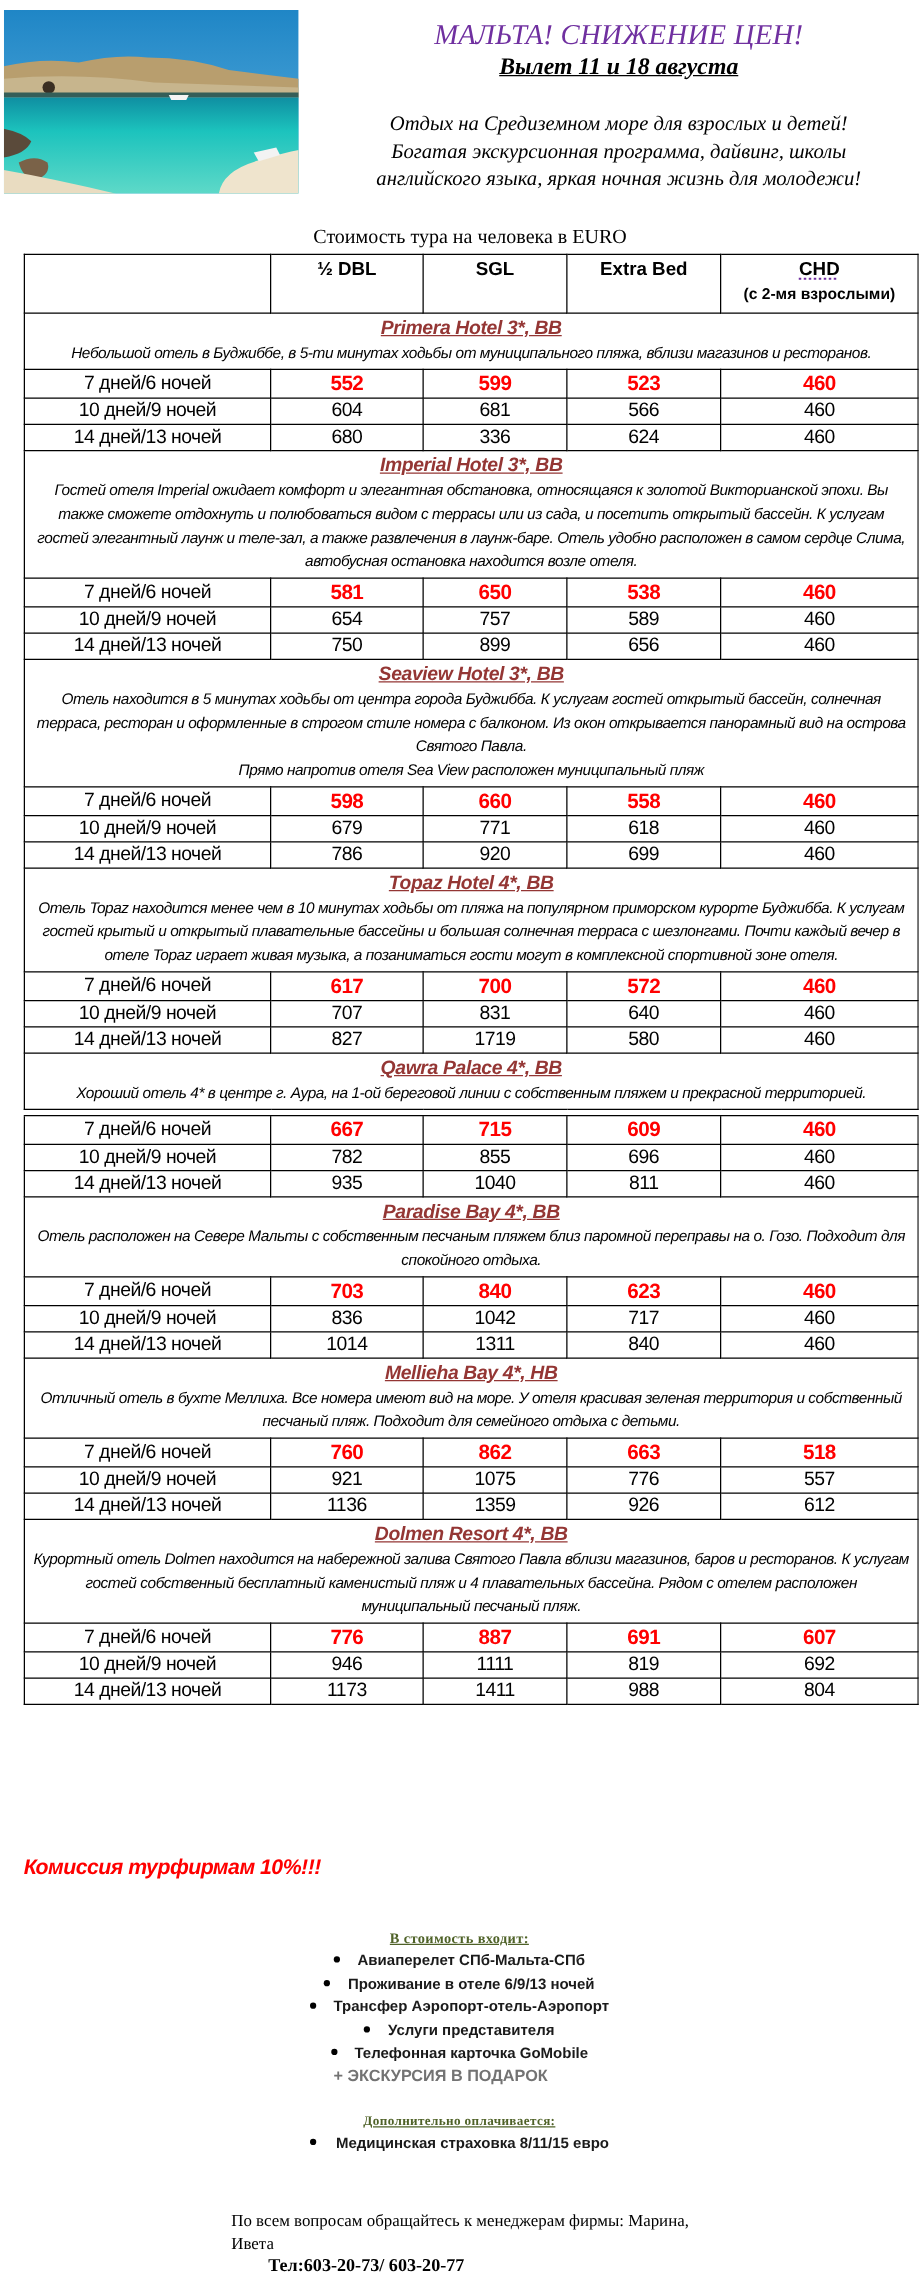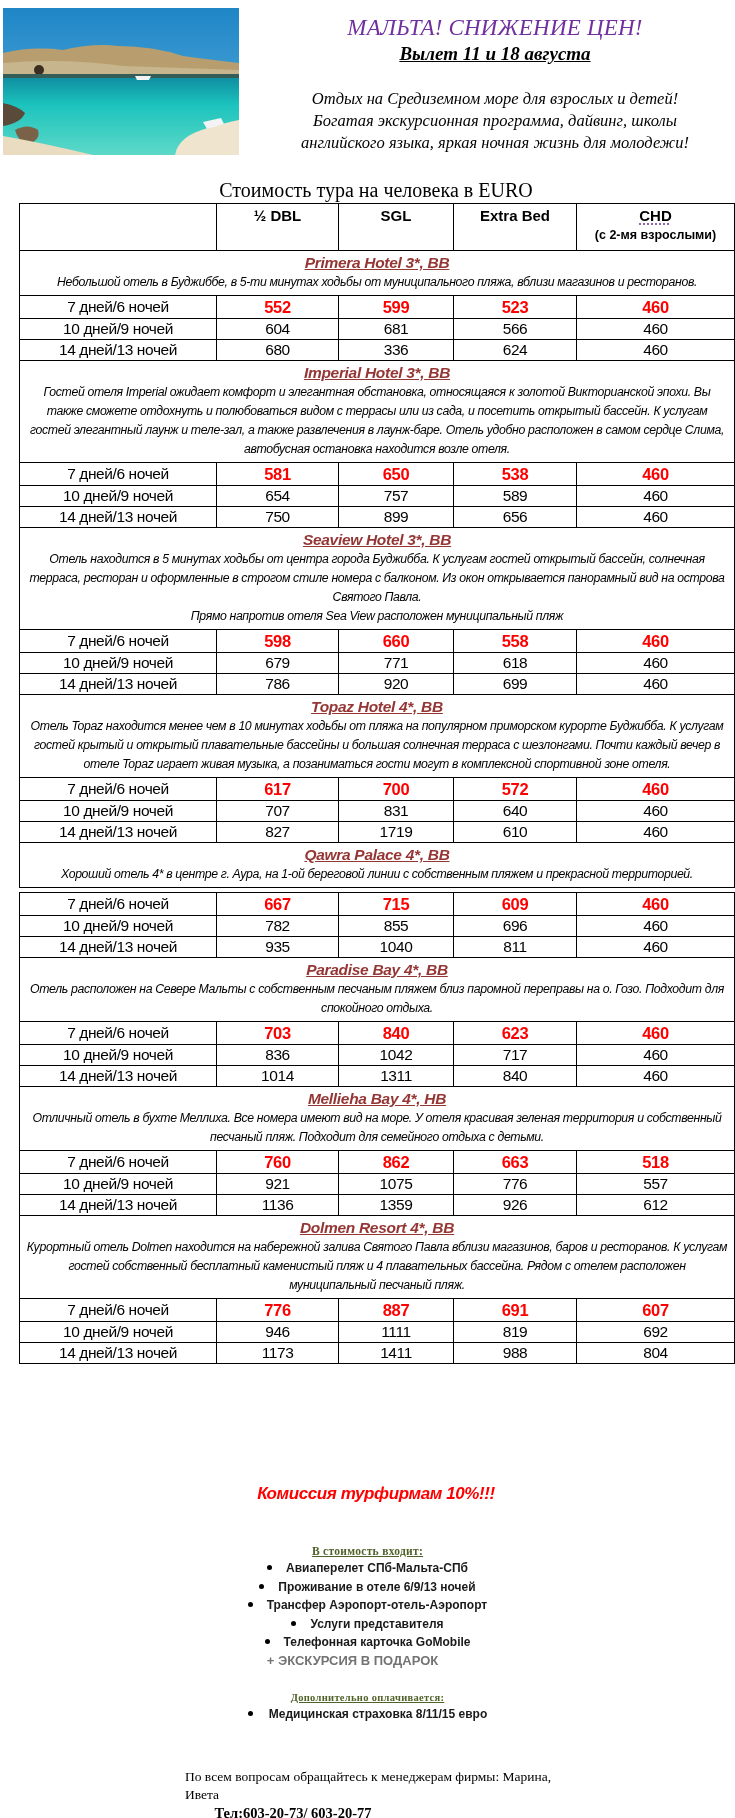--- a/index.html
+++ b/index.html
@@ -9,21 +9,21 @@
   
   .photo { position: absolute; left: 3px; top: 8px; width: 236px; height: 147px; overflow: hidden; }
   .photo svg { display: block; width: 100%; height: 100%; }
   .hdr { position: absolute; left: 255px; top: 14px; width: 480px; text-align: center; font-family: "Liberation Serif", serif; }
   .title { font-size: 23px; font-style: italic; color: #7030a0; letter-spacing: 0.2px; line-height: 28px; }
   .flight { font-size: 19px; font-style: italic; font-weight: bold; text-decoration: underline; line-height: 24px; margin-top: 0px; }
   .intro { margin-top: 22px; font-size: 16.5px; font-style: italic; line-height: 22px; }
 
   
   .caption { position: absolute; left: 19px; top: 179px; width: 714px; text-align: center;
-             font-family: "Liberation Serif", serif; font-size: 20px; line-height: 22px; }
+             font-family: "Liberation Serif", serif; font-size: 16px; line-height: 22px; }
   .tbl-wrap { position: absolute; left: 19px; top: 203px; width: 715px; }
   table { border-collapse: collapse; width: 715px; table-layout: fixed; }
   td, th { border: 1.5px solid #000; text-align: center; vertical-align: middle; }
   col.c0 { width: 197px; } col.c1 { width: 122px; } col.c2 { width: 115px; } col.c3 { width: 123px; } col.c4 { width: 158px; }
 
   .head-row th { height: 47px; font-family: "Liberation Sans", sans-serif; font-size: 15px; font-weight: bold; vertical-align: top; padding-top: 3px; }
   .chd-main { display: block; text-decoration: underline dotted #7030a0; text-underline-offset: 3px; }
   .chd-sub { display: block; font-size: 12.5px; margin-top: 4px; }
 
   .hotel-cell { padding: 2px 6px 3px 6px; font-family: "Liberation Sans Narrow", "Liberation Sans", sans-serif; }
@@ -31,21 +31,21 @@
   .hotel-desc { font-size: 12.3px; font-style: italic; line-height: 19px; letter-spacing: -0.35px; }
 
   .price-row td { height: 21px; font-size: 15.5px; line-height: 18px; letter-spacing: -0.4px; }
   .price-row td.per { font-size: 15.5px; }
   .price-row.hot td.val { color: #ff0000; font-weight: bold; font-size: 16.5px; }
   .price-row.hot td.per { height: 23px; }
 
   .gap { height: 5px; }
   .gap td { border-left: none; border-right: none; height: 5px; }
 
-  .commission { position: absolute; left: 19px; top: 1484px; width: 714px; text-align: center;
+  .commission { position: absolute; left: 19px; top: 1484px; width: 714px; text-align: left;
                 font-size: 17px; font-weight: bold; font-style: italic; color: #ff0000; letter-spacing: -0.4px; }
 
   
   .incl { position: absolute; left: 0; top: 1544px; width: 735px; text-align: center; }
   .sec-title { font-family: "Liberation Serif", serif; font-size: 11.5px; font-weight: bold; color: #4f6228; text-decoration: underline; line-height: 15px; letter-spacing: 0.3px; }
   .incl ul { list-style: none; }
   .incl li { font-size: 12px; font-weight: bold; color: #1a1a1a; line-height: 18.5px; }
   .incl li .dot { display: inline-block; width: 5px; height: 5px; background: #000; border-radius: 50%; margin-right: 14px; vertical-align: middle; position: relative; top: -1px; }
   .gift { font-size: 13px; font-weight: bold; color: #737373; line-height: 18px; margin-right: 30px; }
 
@@ -222,21 +222,21 @@
           <td class="per">10 дней/9 ночей</td>
           <td class="val">707</td>
           <td class="val">831</td>
           <td class="val">640</td>
           <td class="val">460</td>
         </tr>
         <tr class="price-row">
           <td class="per">14 дней/13 ночей</td>
           <td class="val">827</td>
           <td class="val">1719</td>
-          <td class="val">610</td>
+          <td class="val">580</td>
           <td class="val">460</td>
         </tr>
         <tr>
           <td colspan="5" class="hotel-cell">
             <div class="hotel-name">Qawra Palace 4*, BB</div>
             <div class="hotel-desc">Хороший отель 4* в центре г. Аура, на 1-ой береговой линии с собственным пляжем и прекрасной территорией.</div>
           </td>
         </tr>
         <tr class="gap">
           <td colspan="5"></td>

